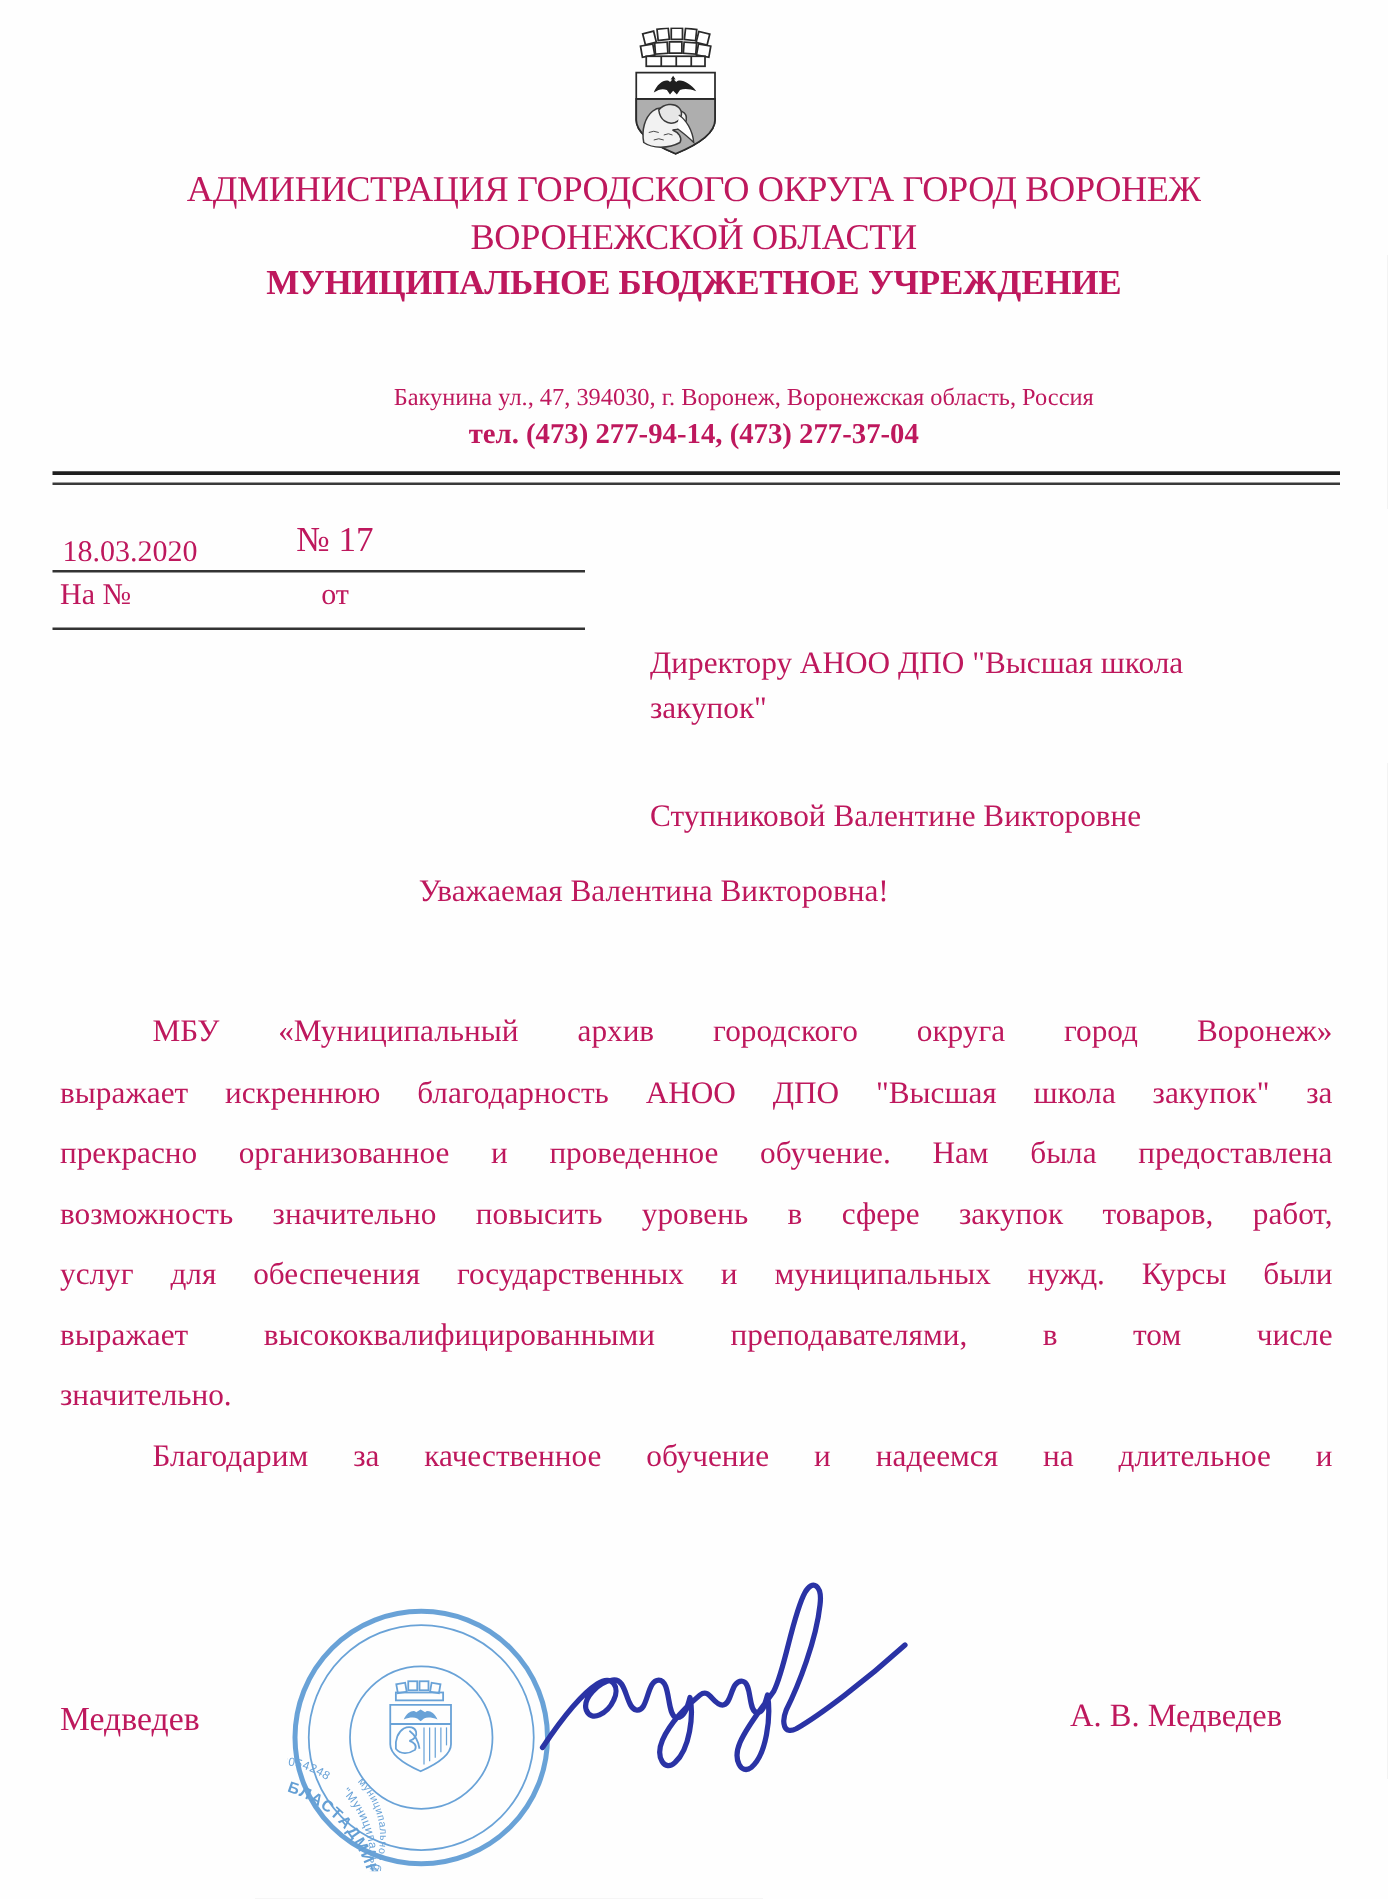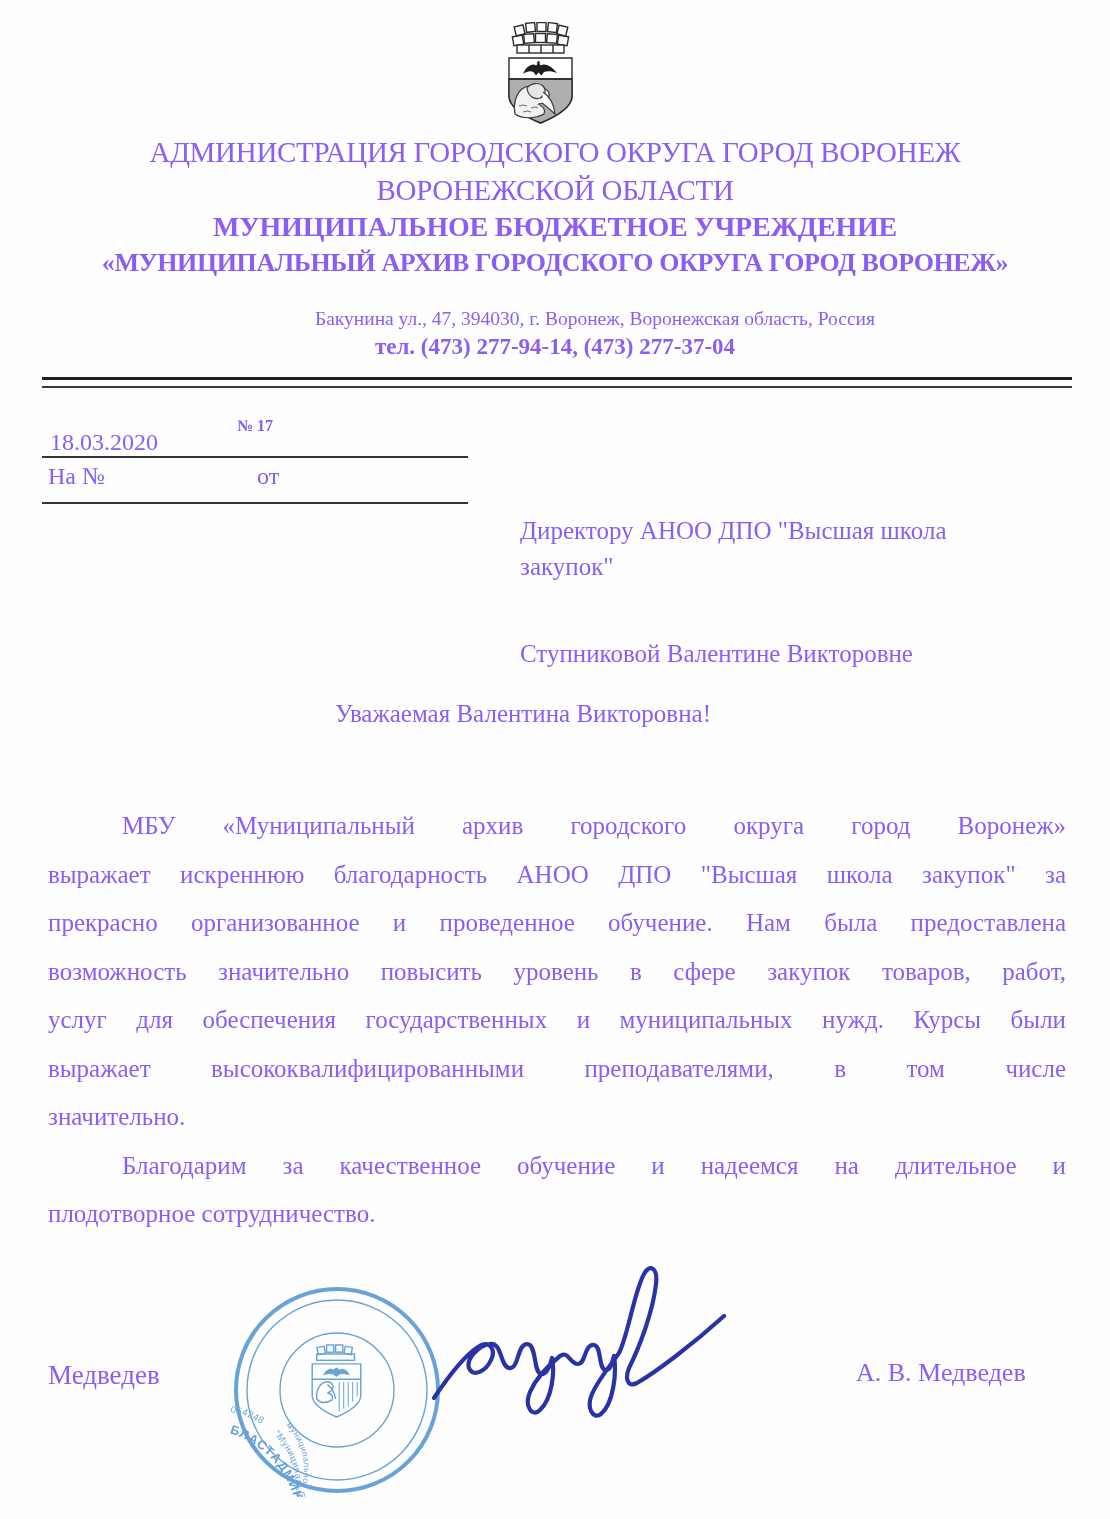--- a/index.html
+++ b/index.html
@@ -2,36 +2,36 @@
 <html><head>
 <meta charset="utf-8">
 <style>
   html,body{margin:0;padding:0;background:#e9e9e9;}
   .page{
     position:relative;
     width:1110px;height:1519px;
     margin:0 auto;
     background:#fefefe;
     font-family:"Liberation Serif", serif;
-    color:#8b5cf6;
+    color:#be185d;
     overflow:hidden;
   }
   .abs{position:absolute;}
   
   .emblem{left:503px;top:22px;width:74px;height:104px;}
   .org1{left:0;top:136px;width:1110px;text-align:center;font-size:29px;letter-spacing:-.3px;}
   .org2{left:0;top:174px;width:1110px;text-align:center;font-size:29px;letter-spacing:-.3px;}
   .org3{left:0;top:211px;width:1110px;text-align:center;font-size:28px;font-weight:bold;letter-spacing:-.2px;}
   .org4{left:0;top:248px;width:1110px;text-align:center;font-size:26px;font-weight:bold;letter-spacing:-.4px;}
   .addr1{left:0;top:308px;width:1110px;text-align:center;font-size:19.5px;padding-left:40px;}
   .addr2{left:0;top:334px;width:1110px;text-align:center;font-size:23px;font-weight:bold;}
   .double-rule{left:42px;top:377px;width:1030px;height:6px;border-top:3px solid #1f1f1f;border-bottom:2px solid #3a3a3a;}
   
   .ref-date{left:50px;top:417px;font-size:24px;margin-top:12px;}
-  .ref-num{left:237px;top:417px;font-size:16px;font-weight:bold;}
+  .ref-num{left:237px;top:417px;font-size:28px;}
   .ref-rule1{left:42px;top:456px;width:426px;border-top:2px solid #333;}
   .ref-na{left:48px;top:463px;font-size:24px;}
   .ref-ot{left:257px;top:463px;font-size:24px;}
   .ref-rule2{left:42px;top:502px;width:426px;border-top:2px solid #333;}
   
   .recipient1{left:520px;top:513px;width:545px;font-size:25px;line-height:36px;white-space:pre-line;}
   .recipient2{left:520px;top:640px;width:545px;font-size:25px;}
   
   .salutation{left:335px;top:700px;font-size:25px;text-align:center;}
   
@@ -87,21 +87,20 @@
         <path fill="#e6e6e6" stroke="#3a3a3a" stroke-width="1.2" d="M24,66 C28,61 36,60 40,64 C44,68 42,74 37,76 C31,78 25,74 24,66 Z"></path>
         <path fill="#ffffff" stroke="#3a3a3a" stroke-width="1.1" d="M40,70 C46,74 51,82 52,92 C48,88 43,84 39,81"></path>
         <path stroke="#4a4a4a" stroke-width=".8" fill="none" d="M16,84 q4,-2 8,0 M20,90 q4,-2 8,0 M28,86 q4,-2 7,0"></path>
       </g>
     </g>
   </svg>
 
   <div class="abs org1">АДМИНИСТРАЦИЯ ГОРОДСКОГО ОКРУГА ГОРОД ВОРОНЕЖ</div>
   <div class="abs org2">ВОРОНЕЖСКОЙ ОБЛАСТИ</div>
   <div class="abs org3">МУНИЦИПАЛЬНОЕ БЮДЖЕТНОЕ УЧРЕЖДЕНИЕ</div>
-  <div class="abs org4">«МУНИЦИПАЛЬНЫЙ АРХИВ ГОРОДСКОГО ОКРУГА ГОРОД ВОРОНЕЖ»</div>
 
   <div class="abs addr1">Бакунина ул., 47, 394030, г. Воронеж, Воронежская область, Россия</div>
   <div class="abs addr2">тел. (473) 277-94-14, (473) 277-37-04</div>
 
   <div class="abs double-rule"></div>
 
   <div class="abs ref-date">18.03.2020</div>
   <div class="abs ref-num">№ 17</div>
   <div class="abs ref-rule1"></div>
   <div class="abs ref-na">На №</div>
@@ -116,21 +115,20 @@
 
   <div class="abs bodytext">
     <div class="bline first">МБУ «Муниципальный архив городского округа город Воронеж»</div>
     <div class="bline">выражает искреннюю благодарность АНОО ДПО "Высшая школа закупок" за</div>
     <div class="bline">прекрасно организованное и проведенное обучение. Нам была предоставлена</div>
     <div class="bline">возможность значительно повысить уровень в сфере закупок товаров, работ,</div>
     <div class="bline">услуг для обеспечения государственных и муниципальных нужд. Курсы были</div>
     <div class="bline">выражает высококвалифицированными преподавателями, в том числе</div>
     <div class="bline last">значительно.</div>
     <div class="bline first">Благодарим за качественное обучение и надеемся на длительное и</div>
-    <div class="bline last">плодотворное сотрудничество.</div>
   </div>
 
   <svg class="abs stamp" viewBox="0 0 214 214">
     <defs>
       <path id="ringO" d="M 39.9,174.2 A 95,95 0 1 1 39.8,174.1"></path>
       <path id="ringM" d="M 43.6,151.0 A 77,77 0 1 1 43.5,150.9"></path>
       <path id="ringS" d="M 56.0,142.5 A 62,62 0 1 1 55.9,142.4"></path>
     </defs>
     <g opacity="0.88">
       <circle cx="107" cy="107" r="101" fill="none" stroke="#5596d2" stroke-width="4"></circle>

